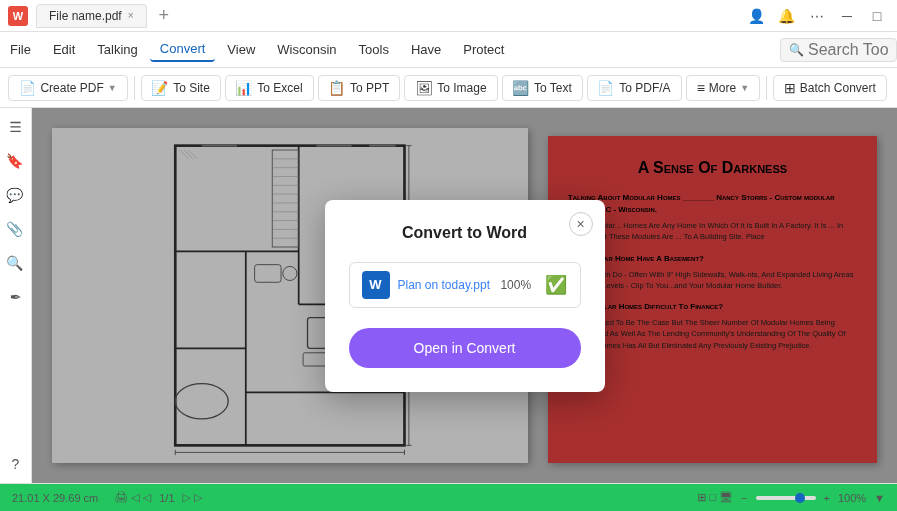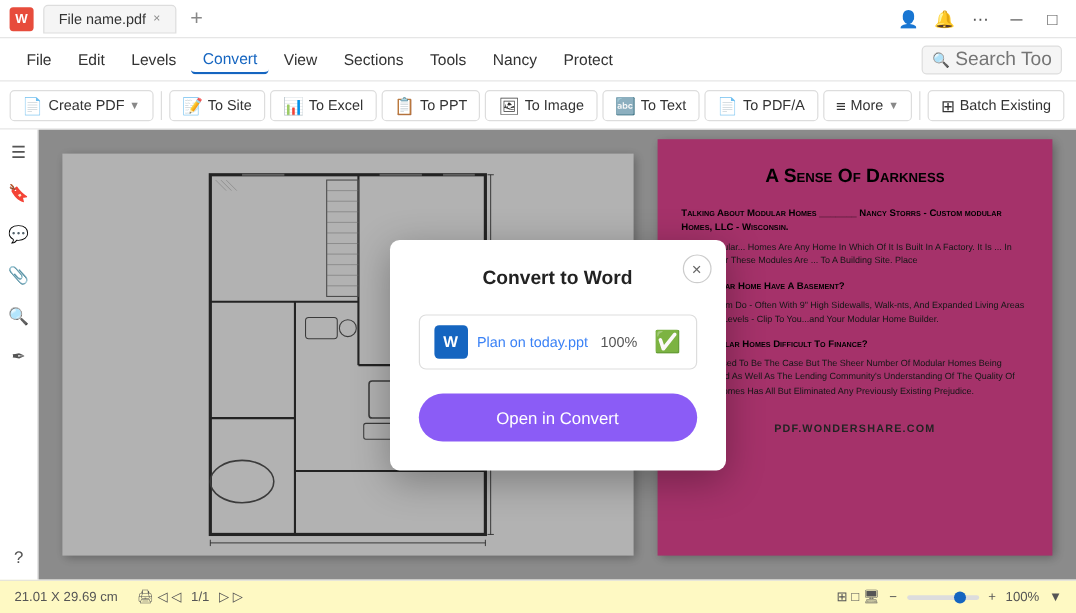--- a/index.html
+++ b/index.html
@@ -14,21 +14,21 @@
     .title-bar-left { display: flex; align-items: center; gap: 8px; }
     .app-icon { width: 20px; height: 20px; background: #e74c3c; border-radius: 3px; display: flex; align-items: center; justify-content: center; color: white; font-size: 11px; font-weight: bold; }
     .tab { display: flex; align-items: center; gap: 6px; padding: 4px 12px; background: #f5f5f5; border: 1px solid #ddd; border-radius: 4px 4px 0 0; font-size: 12px; color: #333; }
     .tab .close-btn { color: #888; font-size: 10px; cursor: pointer; }
     .title-bar-right { display: flex; align-items: center; gap: 6px; }
     .title-btn { width: 24px; height: 24px; border-radius: 50%; background: none; border: none; cursor: pointer; display: flex; align-items: center; justify-content: center; color: #555; font-size: 14px; }
 
     
     .menu-bar {
       display: flex; align-items: center; background: #fff; height: 36px;
-      padding: 0 12px; border-bottom: 1px solid #e0e0e0; gap: 2px;
+      padding: 0 0; border-bottom: 1px solid #e0e0e0; gap: 2px;
     }
     .menu-item { padding: 4px 10px; font-size: 13px; color: #333; cursor: pointer; border-radius: 4px; }
     .menu-item.active { color: #1565c0; border-bottom: 2px solid #1565c0; }
     .menu-search { margin-left: auto; display: flex; align-items: center; background: #f5f5f5; border: 1px solid #ddd; border-radius: 4px; padding: 2px 8px; gap: 4px; }
     .menu-search input { border: none; background: transparent; outline: none; font-size: 16px; color: #666; width: 80px; }
 
     
     .toolbar {
       display: flex; align-items: center; background: #fff; height: 40px;
       padding: 0 8px; border-bottom: 1px solid #e0e0e0; gap: 4px;
@@ -54,21 +54,21 @@
     .content-area { flex: 1; background: #e8e8e8; position: relative; display: flex; overflow: hidden; }
 
     
     .pdf-preview { flex: 1; position: relative; background: #c8c8c8; display: flex; }
     .pdf-page-left {
       width: 55%; background: white; margin: 20px 10px 20px 20px;
       box-shadow: 2px 2px 8px rgba(0,0,0,0.3); position: relative;
       overflow: hidden;
     }
     .pdf-page-right {
-      flex: 1; background: #ec4899; margin: 8px 20px 20px 10px;
+      flex: 1; background: #ef4444; margin: 28px 20px 20px 10px;
       box-shadow: 2px 2px 8px rgba(0,0,0,0.3); padding: 20px;
       font-size: 9px; line-height: 1.5; overflow: hidden;
     }
 
     
     .floor-plan { width: 100%; height: 100%; }
 
     
     .pdf-title { font-size: 16px; font-weight: bold; font-variant: small-caps; margin-bottom: 12px; text-align: center; }
     .pdf-section-title { font-size: 8px; font-weight: bold; font-variant: small-caps; margin: 10px 0 4px; }
@@ -106,21 +106,21 @@
     .progress-pct { font-size: 12px; color: #555; margin-right: 6px; }
     .check-icon { color: #4caf50; font-size: 18px; }
     .open-btn {
       width: 100%; padding: 12px; background: #8b5cf6; color: white;
       border: none; border-radius: 24px; font-size: 14px; font-weight: 500;
       cursor: pointer; text-align: center;
     }
 
     
     .status-bar {
-      display: flex; align-items: center; background: #fef9c3; height: 28px;
+      display: flex; align-items: center; background: #22c55e; height: 28px;
       padding: 0 12px; border-top: 1px solid #e0e0e0;
       font-size: 11px; color: #555; gap: 8px;
     }
     .status-right { margin-left: auto; display: flex; align-items: center; gap: 8px; }
     .zoom-slider { width: 60px; height: 4px; background: #ddd; border-radius: 2px; position: relative; }
     .zoom-thumb { width: 10px; height: 10px; background: #1565c0; border-radius: 50%; position: absolute; top: -3px; left: 65%; }
   </style>
 </head>
 <body>
 
@@ -138,26 +138,26 @@
     <button class="title-btn">🔔</button>
     <button class="title-btn">⋯</button>
     <button class="title-btn">─</button>
     <button class="title-btn">□</button>
   </div>
 </div>
 
 <div class="menu-bar">
   <span class="menu-item">File</span>
   <span class="menu-item">Edit</span>
-  <span class="menu-item">Levels</span>
+  <span class="menu-item">Talking</span>
   <span class="menu-item active">Convert</span>
   <span class="menu-item">View</span>
-  <span class="menu-item">Sections</span>
+  <span class="menu-item">Wisconsin</span>
   <span class="menu-item">Tools</span>
-  <span class="menu-item">Nancy</span>
+  <span class="menu-item">Have</span>
   <span class="menu-item">Protect</span>
   <div class="menu-search">
     <span style="color:#888;font-size:12px;">🔍</span>
     <input type="text" placeholder="Search Tools" style="">
   </div>
 </div>
 
 <div class="toolbar">
   <button class="toolbar-btn">
     <span class="icon">📄</span>
@@ -190,21 +190,21 @@
     <span>To PDF/A</span>
   </button>
   <button class="toolbar-btn">
     <span class="icon">≡</span>
     <span>More</span>
     <span class="arrow">▼</span>
   </button>
   <div class="toolbar-divider"></div>
   <button class="toolbar-btn">
     <span class="icon">⊞</span>
-    <span>Batch Existing</span>
+    <span>Batch Convert</span>
   </button>
 </div>
 
 <div class="main-area">
 
   <div class="sidebar">
     <div class="sidebar-icon">☰</div>
     <div class="sidebar-icon">🔖</div>
     <div class="sidebar-icon">💬</div>
     <div class="sidebar-icon">📎</div>
@@ -269,21 +269,20 @@
       </div>
 
       <div class="pdf-page-right">
         <div class="pdf-title">A Sense Of Darkness</div>
         <div class="pdf-section-title">Talking About Modular Homes _______ Nancy Storrs - Custom modular Homes, LLC - Wisconsin.</div>
         <div class="pdf-body">It Is A Modular... Homes Are Any Home In Which Of It Is Built In A Factory. It Is ... In Sections Or These Modules Are ... To A Building Site. Place</div>
         <div class="pdf-section-title">Do Modular Home Have A Basement?</div>
         <div class="pdf-body">Ost Of Them Do - Often With 9" High Sidewalls, Walk-nts, And Expanded Living Areas On Lower Levels - Clip To You...and Your Modular Home Builder.</div>
         <div class="pdf-section-title">Are Modular Homes Difficult To Finance?</div>
         <div class="pdf-body">No That Used To Be The Case But The Sheer Number Of Modular Homes Being Constructed As Well As The Lending Community's Understanding Of The Quality Of Modular Homes Has All But Eliminated Any Previously Existing Prejudice.</div>
-        <div class="pdf-watermark">PDF.WONDERSHARE.COM</div>
       </div>
     </div>
 
     <div class="modal-overlay">
       <div class="modal">
         <div class="modal-title">Convert to Word</div>
         <button class="modal-close">×</button>
         <div class="file-row">
           <div class="word-icon">W</div>
           <span class="file-name">Plan on today.ppt</span>

